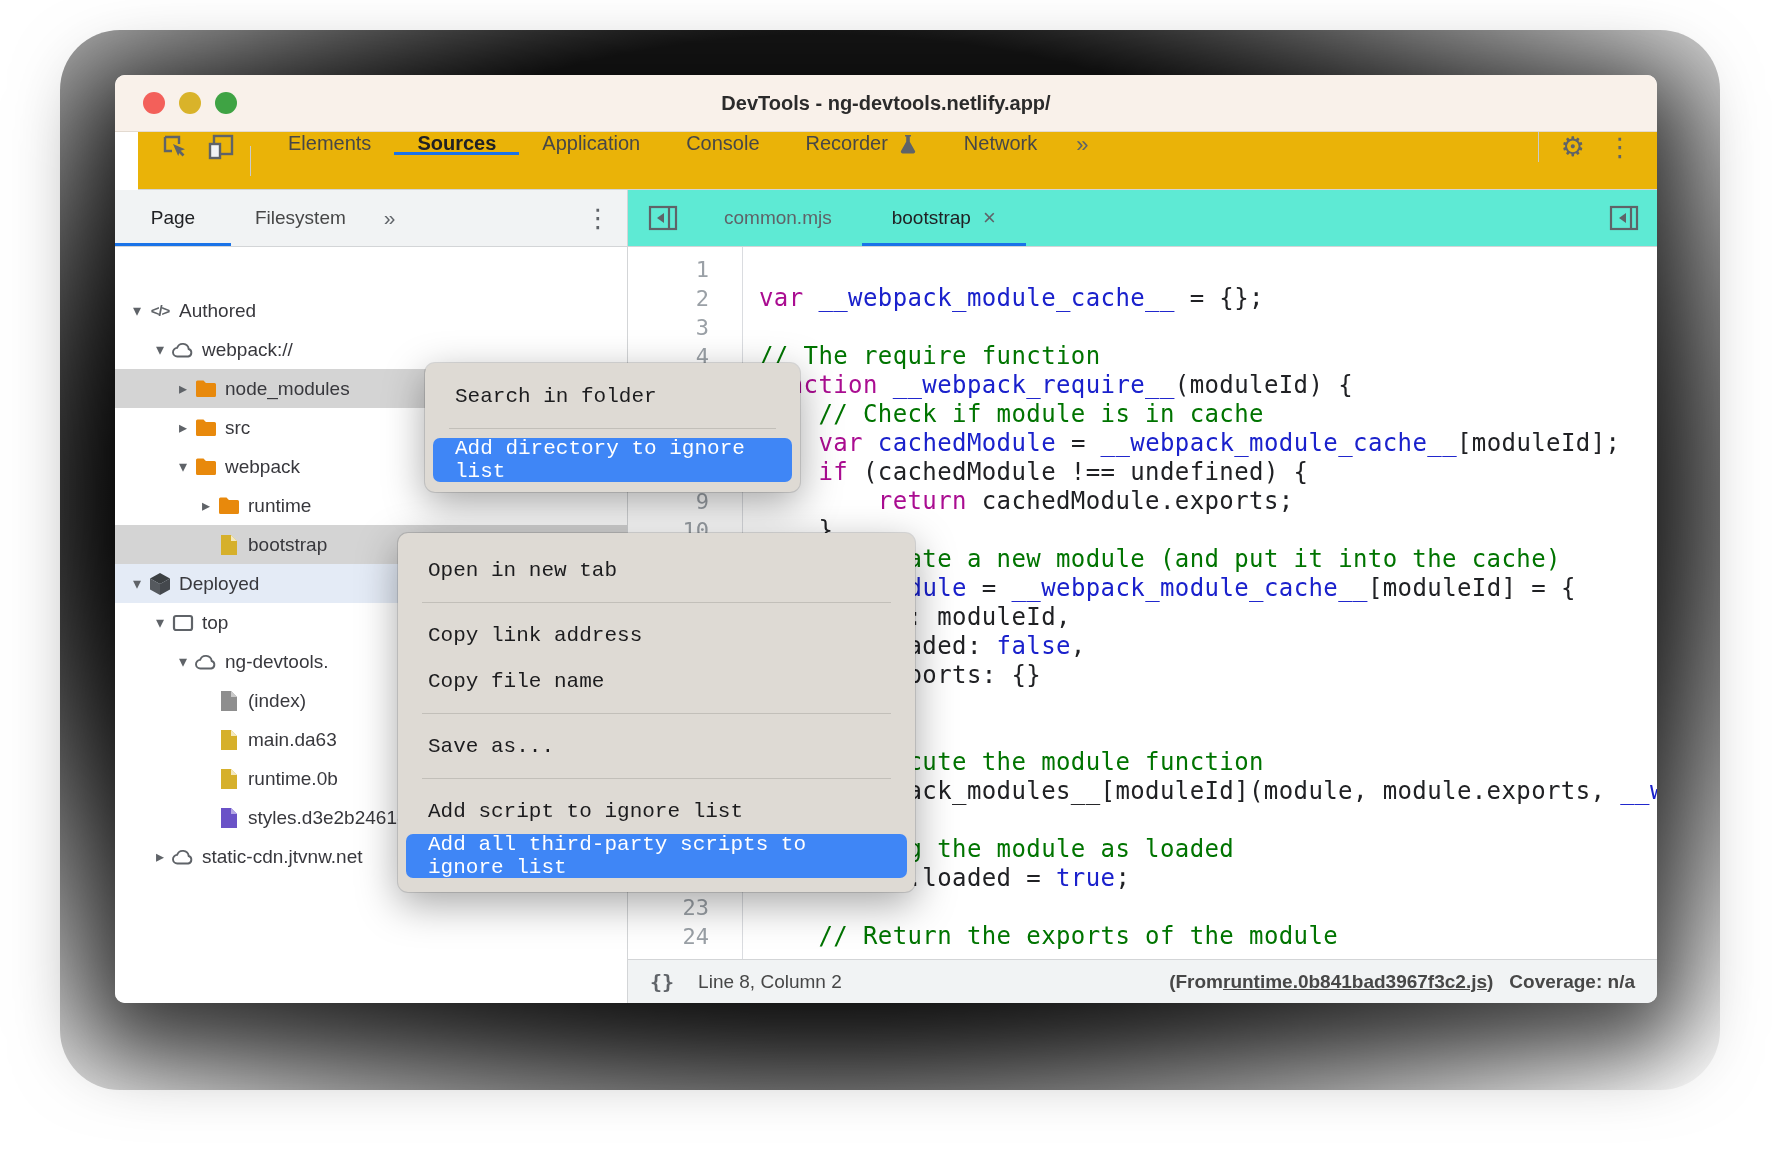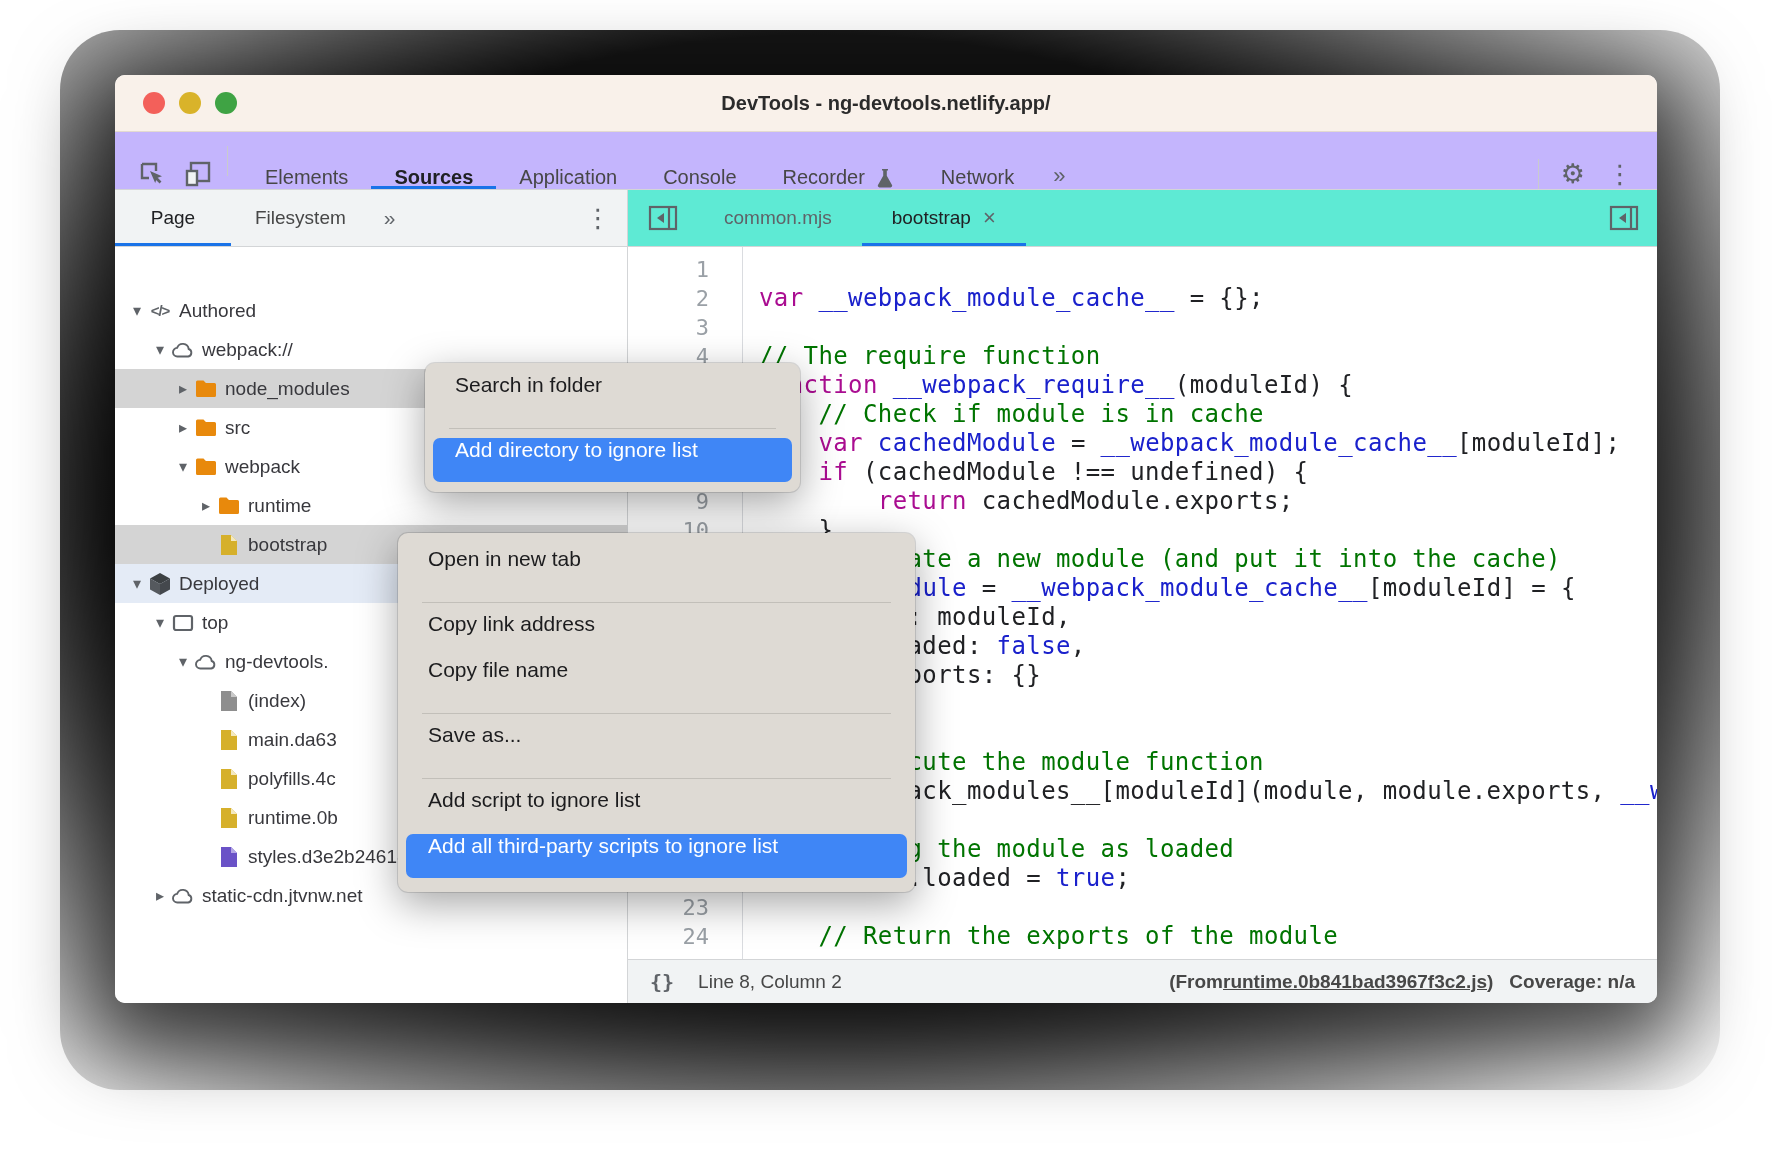--- a/index.html
+++ b/index.html
@@ -17,22 +17,22 @@
   .titlebar{height:56px;flex:0 0 56px;background:#f9f1ea;border-bottom:1px solid #e3dad0;
        display:flex;align-items:center;position:relative;}
   .lights{position:absolute;left:28px;top:0;height:100%;display:flex;align-items:center;gap:14px;}
   .light{width:22px;height:22px;border-radius:50%;}
   .light.red{background:#f3605a;}
   .light.yellow{background:#d9b32a;}
   .light.green{background:#3fa344;}
   .title{width:100%;text-align:center;font-size:20px;font-weight:bold;color:#2b2b2b;}
 
   
-  .toolbar{height:57px;flex:0 0 57px;background:#c4b5fd;border-bottom:1px solid #d3d5d7;
-       display:flex;align-items:flex-end;font-size:20px;color:#474747;}
+  .toolbar{height:57px;flex:0 0 57px;background:#eab308;border-bottom:1px solid #d3d5d7;
+       display:flex;align-items:flex-start;font-size:20px;color:#474747;margin-left:23px;}
   .tb-icons{display:flex;align-items:center;gap:16px;padding:0 14px 0 22px;}
   .tb-sep{width:1px;background:#c9cbcd;height:30px;align-self:center;}
   .tb-tabs{display:flex;align-items:stretch;margin-left:14px;}
   .tb-tab{display:flex;align-items:center;gap:10px;padding:0 23px;position:relative;cursor:default;}
   .tb-tab.active{color:#202124;font-weight:bold;}
   .tb-tab.active::after{content:"";position:absolute;left:0;right:0;bottom:0;height:3px;background:#1a73e8;}
   .tb-more{display:flex;align-items:center;padding:0 16px;font-size:22px;color:#5f6368;}
   .tb-right{margin-left:auto;display:flex;align-items:center;gap:22px;padding-right:24px;}
   .gear{font-size:27px;color:#5f6368;line-height:1;}
   .kebab{font-size:26px;color:#5f6368;line-height:1;letter-spacing:0;}
@@ -83,21 +83,21 @@
        display:flex;align-items:center;font-size:19px;color:#474747;padding:0 22px;}
   .pp-icon{font-family:"DejaVu Sans Mono",monospace;font-weight:bold;color:#5f6368;font-size:20px;margin-right:24px;}
   .sb-right{margin-left:auto;display:flex;align-items:flex-end;font-weight:bold;}
   .sb-link{text-decoration:underline;}
   .sb-cov{margin-left:16px;}
 
   
   .menu{position:absolute;background:#dedad4;border-radius:10px;
        box-shadow:0 12px 40px rgba(0,0,0,.35),0 0 0 1px rgba(0,0,0,.12);
        font-size:21px;color:#1c1c1e;z-index:50;}
-  .menu .mi{height:46px;display:flex;align-items:flex-start;padding:0 24px 0 30px;}
+  .menu .mi{height:46px;display:flex;align-items:center;padding:0 24px 0 30px;font-family:Liberation Mono, monospace;}
   .menu .mi.hl{background:#3f86f6;color:#fff;border-radius:7px;margin:0 8px;padding:0 16px 0 22px;height:44px;}
   .menu .msep{height:1px;background:#c2bfb9;margin:9px 24px;}
   #folder-menu{left:310px;top:288px;width:375px;padding:10px 0;}
   #file-menu{left:283px;top:458px;width:517px;padding:14px 0;}
 
   svg{display:block;}
 </style>
 </head>
 <body>
 
@@ -299,30 +299,20 @@
           <span class="tw"></span>
           <span class="ticon">
               <svg width="20" height="24" viewBox="0 0 20 24">
                 <path d="M2 2 h10 l6 6 v14 h-16 z" fill="#d6b02b"></path>
                 <path d="M12 2 l6 6 h-6 z" fill="#f4e9bf"></path>
               </svg>
             </span>
           <span>main.da63</span>
         </div>
 
-        <div class="row lvl3">
-          <span class="tw"></span>
-          <span class="ticon">
-              <svg width="20" height="24" viewBox="0 0 20 24">
-                <path d="M2 2 h10 l6 6 v14 h-16 z" fill="#d6b02b"></path>
-                <path d="M12 2 l6 6 h-6 z" fill="#f4e9bf"></path>
-              </svg>
-            </span>
-          <span>polyfills.4c</span>
-        </div>
 
         <div class="row lvl3">
           <span class="tw"></span>
           <span class="ticon">
               <svg width="20" height="24" viewBox="0 0 20 24">
                 <path d="M2 2 h10 l6 6 v14 h-16 z" fill="#d6b02b"></path>
                 <path d="M12 2 l6 6 h-6 z" fill="#f4e9bf"></path>
               </svg>
             </span>
           <span>runtime.0b</span>

